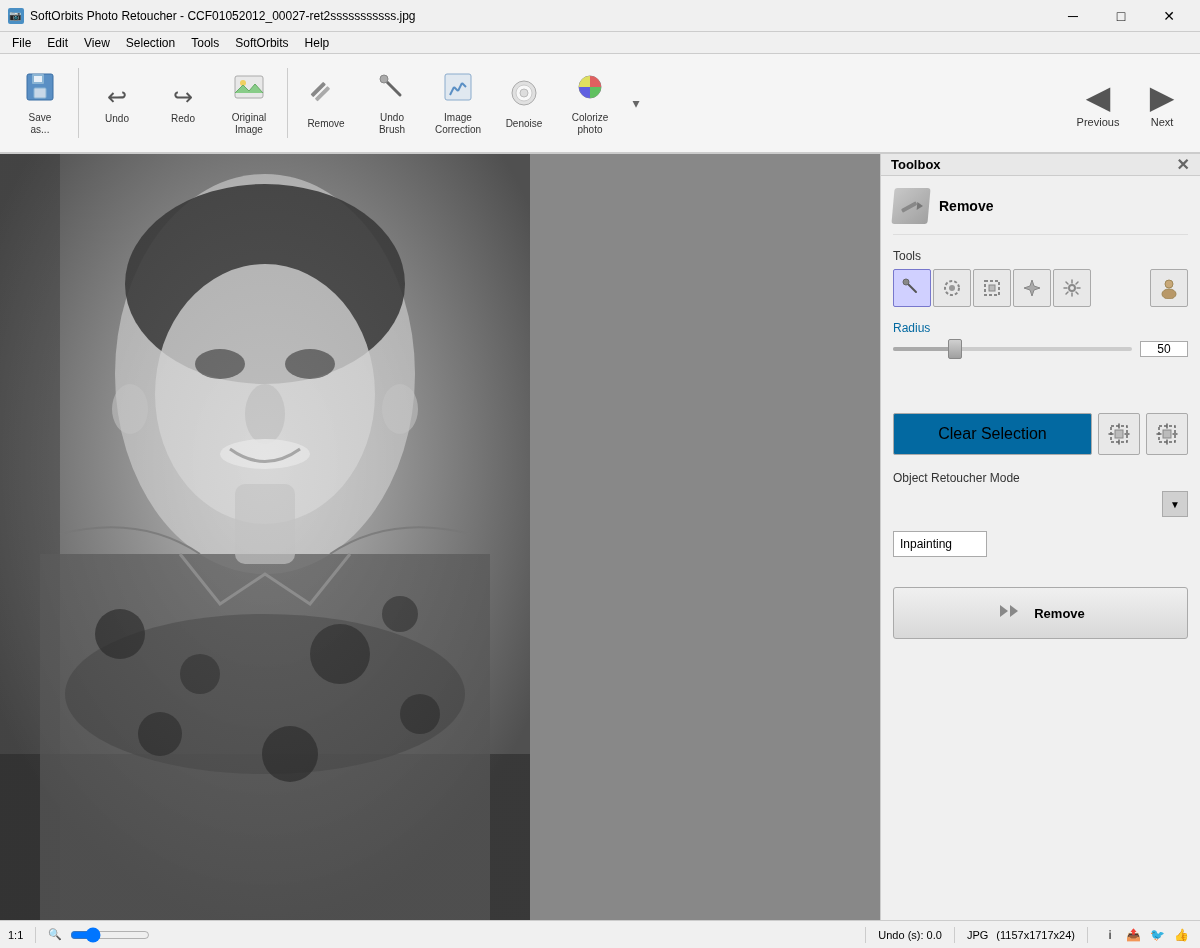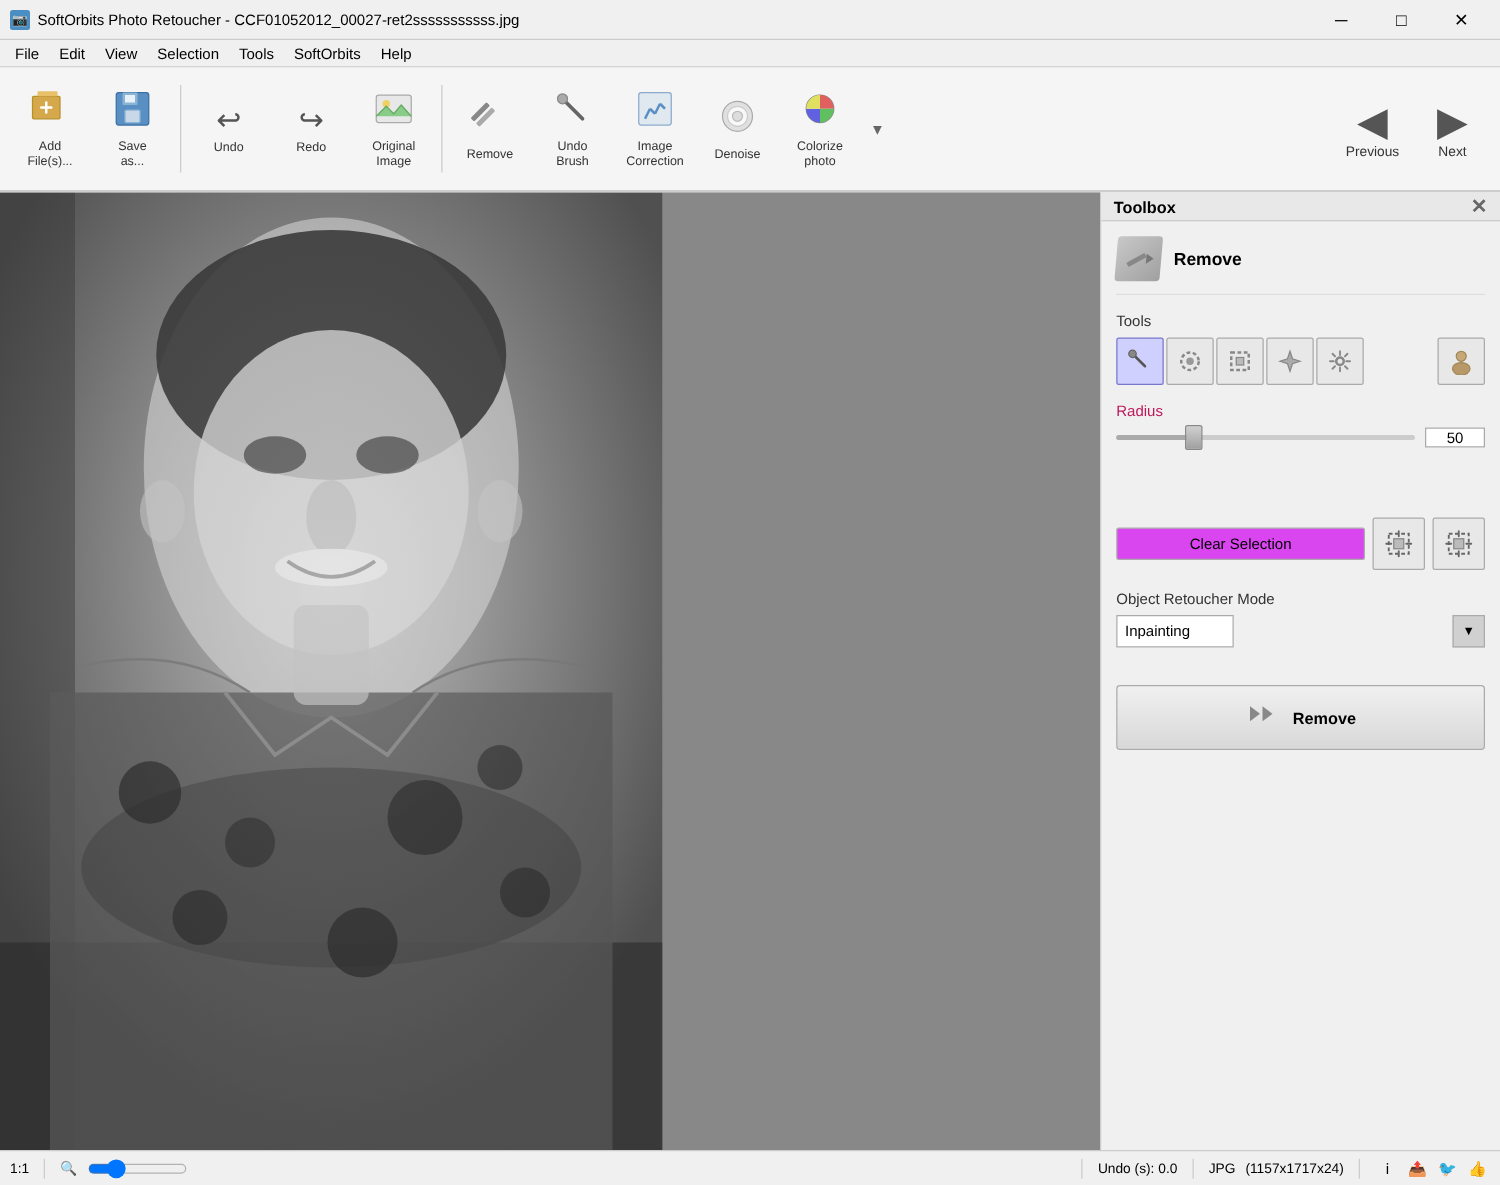--- a/index.html
+++ b/index.html
@@ -163,21 +163,21 @@
       cursor: pointer;
       display: flex;
       align-items: center;
       justify-content: center;
       font-size: 18px;
       border-radius: 2px;
       margin-left: auto;
     }
 
     
-    .radius-label { font-size: 12px; color: #be185d; margin-bottom: 6px; }
+    .radius-label { font-size: 12px; color: #0369a1; margin-bottom: 6px; }
     .slider-row {
       display: flex;
       align-items: center;
       gap: 8px;
       margin-bottom: 16px;
     }
     .slider-track {
       flex: 1;
       height: 4px;
       background: #ccc;
@@ -211,25 +211,25 @@
 
     
     .buttons-row {
       display: flex;
       gap: 6px;
       margin-bottom: 16px;
       align-items: center;
     }
     .clear-sel-btn {
       flex: 1;
-      height: 26px;
-      background: #d946ef;
-      border: 1px solid #aaa;
-      cursor: pointer;
-      font-size: 12px;
+      height: 42px;
+      background: #0369a1;
+      border: 1px solid #aaa;
+      cursor: pointer;
+      font-size: 16px;
       border-radius: 2px;
     }
     .sel-icon-btn {
       width: 42px; height: 42px;
       background: #e8e8e8;
       border: 1px solid #aaa;
       cursor: pointer;
       display: flex; align-items: center; justify-content: center;
       font-size: 18px;
       border-radius: 2px;
@@ -245,20 +245,21 @@
     .mode-select {
       flex: 1;
       height: 26px;
       border: 1px solid #aaa;
       background: white;
       font-size: 12px;
       padding: 0 6px;
       appearance: none;
       -webkit-appearance: none;
       cursor: pointer;
+      margin-top: 40px;
     }
     .mode-select-wrapper {
       flex: 1;
       position: relative;
     }
     .mode-select-arrow {
       position: absolute;
       right: 0; top: 0;
       width: 26px; height: 26px;
       background: #d0d0d0;
@@ -331,31 +332,20 @@
   <span class="menu-item">Edit</span>
   <span class="menu-item">View</span>
   <span class="menu-item">Selection</span>
   <span class="menu-item">Tools</span>
   <span class="menu-item">SoftOrbits</span>
   <span class="menu-item">Help</span>
 </div>
 
 <div id="toolbar">
 
-  <div class="toolbar-btn">
-    <span class="tb-icon">
-      <svg width="32" height="32" viewBox="0 0 32 32">
-          <rect x="2" y="6" width="22" height="18" rx="1" fill="#d4a84b" stroke="#b8902a" stroke-width="1"></rect>
-          <rect x="6" y="2" width="16" height="4" rx="1" fill="#e8c068"></rect>
-          <rect x="8" y="14" width="10" height="2" fill="white" rx="1"></rect>
-          <rect x="12" y="10" width="2" height="10" fill="white" rx="1"></rect>
-        </svg>
-    </span>
-    <span style="font-size:10px;line-height:1.2;">Add<br>File(s)...</span>
-  </div>
 
   <div class="toolbar-btn">
     <span class="tb-icon">
       <svg width="32" height="32" viewBox="0 0 32 32">
           <rect x="3" y="3" width="26" height="26" rx="2" fill="#5a8fc4" stroke="#3a6fa4" stroke-width="1"></rect>
           <rect x="8" y="3" width="12" height="10" fill="#8ab4d4" rx="1"></rect>
           <rect x="10" y="17" width="12" height="10" rx="1" fill="#c8d8e8" stroke="#8ab4d4" stroke-width="1"></rect>
           <rect x="10" y="5" width="8" height="6" fill="#e8f0f8"></rect>
         </svg>
     </span>

